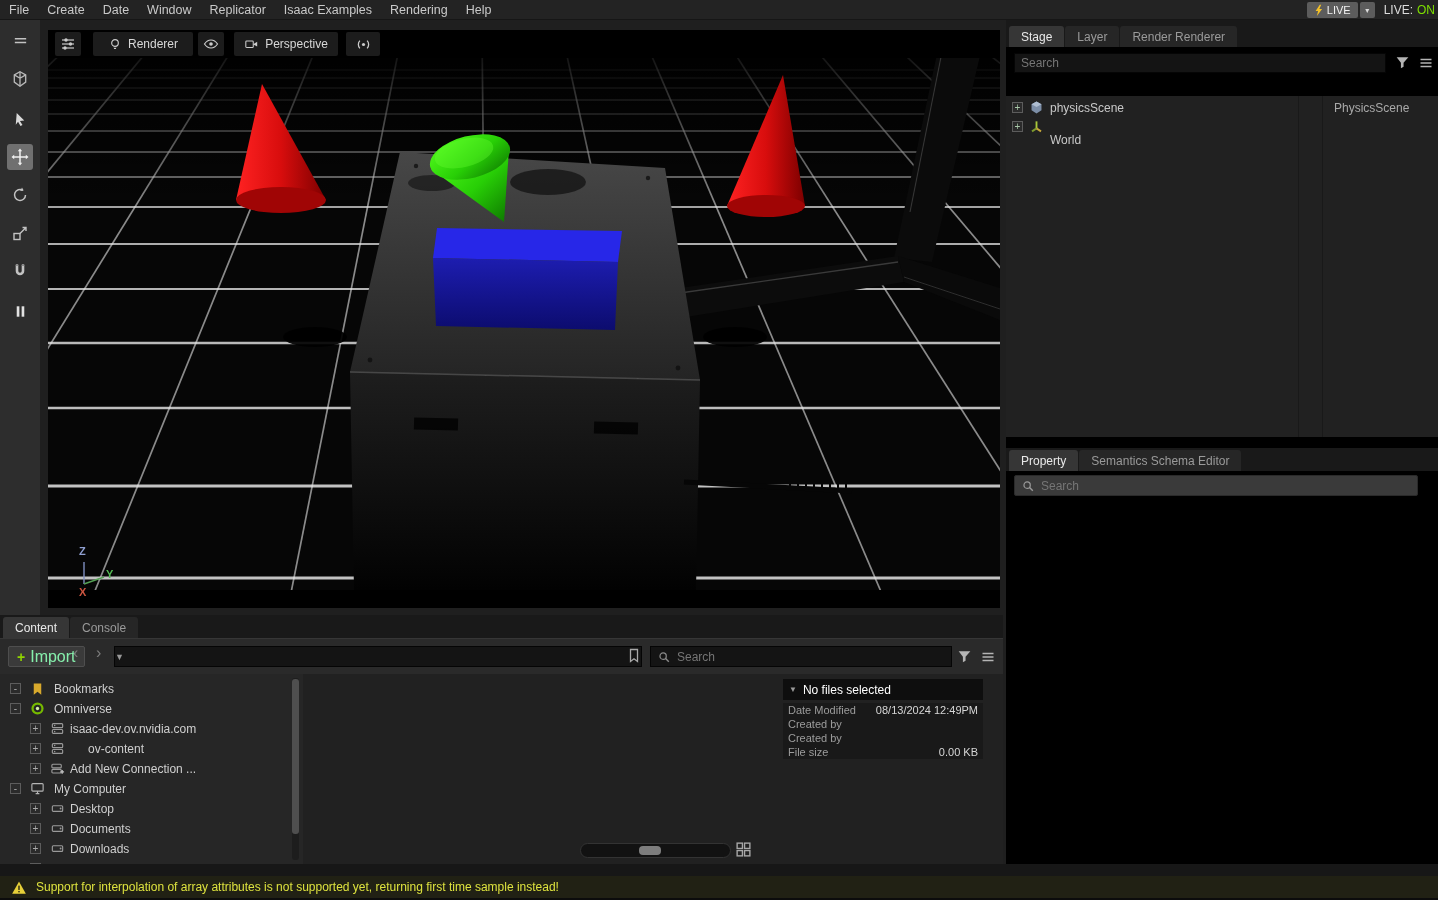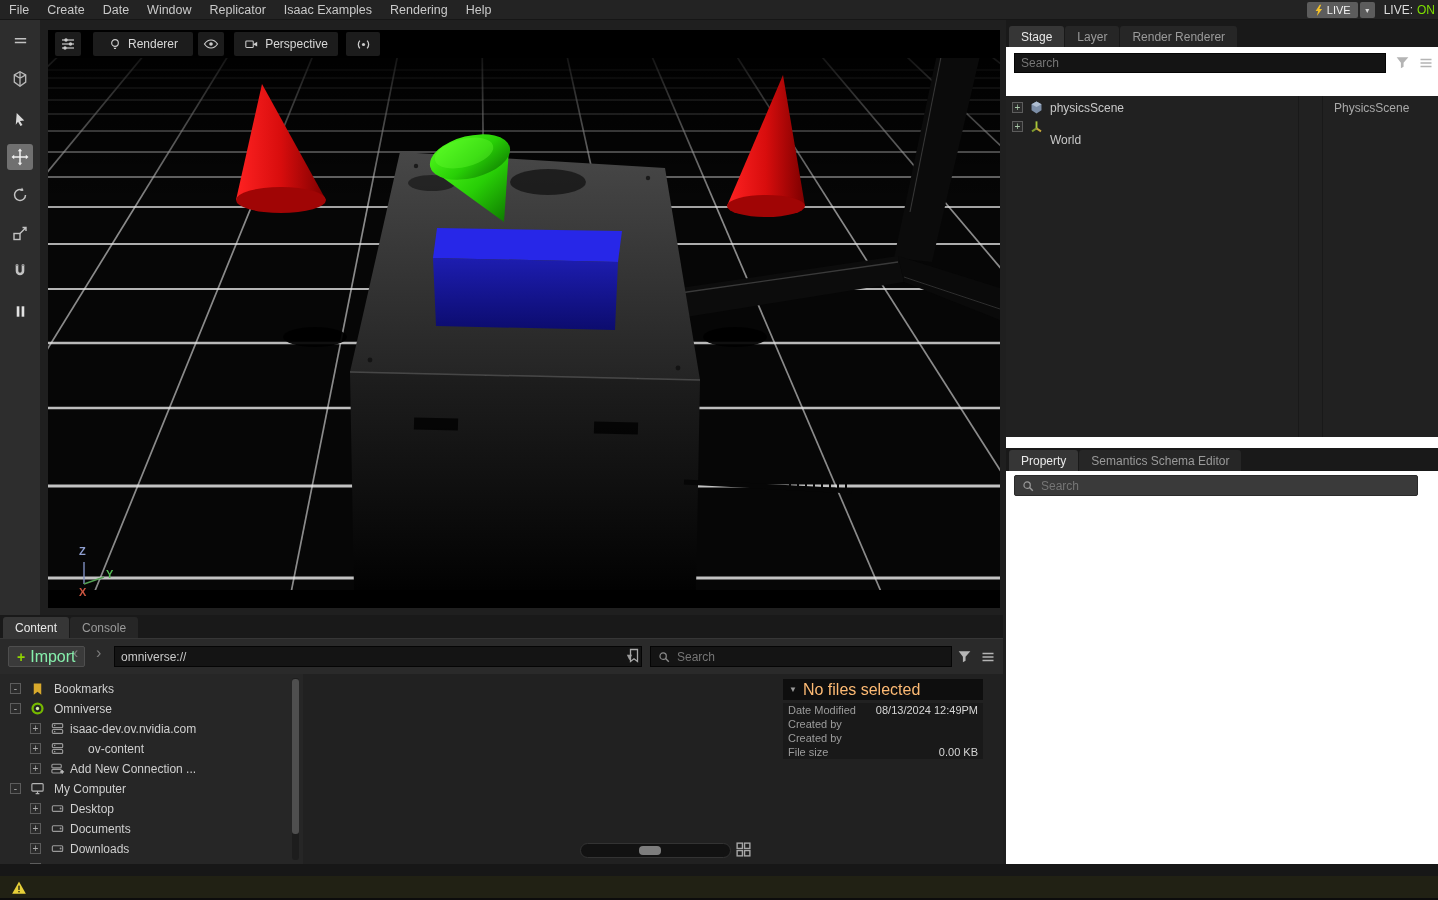--- a/index.html
+++ b/index.html
@@ -22,21 +22,21 @@
 
 #viewport{position:absolute;left:48px;top:30px;width:952px;height:578px;background:#000;overflow:hidden}
 .vbtn{position:absolute;top:2px;height:24px;background:rgba(30,30,30,.95);border-radius:2px;display:flex;align-items:center;justify-content:center;color:#d8d8d8;font-size:12px;gap:6px;padding:0 8px}
 .axlbl{position:absolute;font-size:11px;font-weight:bold}
 
 .tabbar{display:flex;align-items:flex-end;background:#191919;padding-left:3px}
 .tab{height:21px;display:flex;align-items:center;padding:0 12px;font-size:12px;border-radius:3px 3px 0 0;background:#262626;color:#9a9a9a;margin-right:1px;white-space:nowrap}
 .tab.active{background:#363636;color:#e9e9e9}
 .darkinput{background:#141414;border:1px solid #050505;color:#c0c0c0;font-size:12px;padding:0 6px}
 .darkinput::placeholder{color:#767676}
-#right-panel{position:absolute;left:1006px;top:20px;width:432px;height:845px;background:#ffffff}
+#right-panel{position:absolute;left:1006px;top:20px;width:432px;height:845px;background:#000000}
 .colhdr{position:absolute;left:0;top:61px;width:432px;height:15px;background:#2b2b2b;font-size:10.5px;color:#b8b8b8}
 .srow{position:absolute;left:0;width:432px;height:19px;font-size:12px;color:#c8c8c8}
 .exp{position:absolute;width:11px;height:11px;border:1px solid #5c5c5c;background:#2b2b2b;color:#a8c8a8;font-size:10px;line-height:9px;text-align:center;top:4px}
 .ic16{position:absolute;top:2px;width:16px;height:16px}
 
 #content-panel{position:absolute;left:0;top:615px;width:1003px;height:249px;background:#202020}
 #content-toolbar{position:absolute;left:0;top:23px;width:1003px;height:36px;background:#2a2a2a;border-top:1px solid #363636}
 .crow{position:absolute;left:0;width:100%;height:20px;font-size:12px;color:#cfcfcf}
 .crow .lab{position:absolute;top:3px;white-space:nowrap}
 .crow .exp{background:#2b2b2b;color:#a8a8a8}
@@ -376,21 +376,20 @@
       </div>
   </div>
   <div id="content-toolbar">
     <div style="position:absolute;left:8px;top:7px;height:21px;background:#3a3a3a;border:1px solid #4e4e4e;border-radius:2px;display:flex;align-items:center;gap:5px;padding:0 8px">
       <span style="color:#8fd400;font-weight:bold;font-size:14px;line-height:14px">+</span>
       <span style="font-size:16px;color:#86efac">Import</span>
     </div>
     <span style="position:absolute;left:73px;top:5px;font-size:16px;color:#7c7c7c">‹</span>
     <span style="position:absolute;left:96px;top:5px;font-size:16px;color:#7c7c7c">›</span>
     <div style="position:absolute;left:114px;top:7px;width:528px;height:21px;background:#141414;border:1px solid #050505;display:flex;align-items:center">
-      <input class="darkinput" style="flex: 1 1 0%; height: 19px; border: none; background: transparent; color: rgb(200, 200, 200);" value="omniverse://">
       <span style="color:#999;font-size:9px;padding-right:7px">▼</span>
     </div>
     <div style="position:absolute;left:626px;top:8px">
       <svg width="16" height="17" viewBox="0 0 16 16">
           <path d="M4.5 2h7v12l-3.5-2.7L4.5 14z" fill="none" stroke="#a8a8a8" stroke-width="1.3"></path>
         </svg>
     </div>
     <div style="position:absolute;left:650px;top:7px;width:302px;height:21px;background:#141414;border:1px solid #050505;display:flex;align-items:center;gap:6px;padding:0 6px">
       <svg width="14" height="14" viewBox="0 0 16 16">
           <circle cx="7" cy="7" r="3.6" fill="none" stroke="#8a8a8a" stroke-width="1.4"></circle>
@@ -523,21 +522,21 @@
           <rect x="9" y="2" width="5" height="5"></rect>
           <rect x="2" y="9" width="5" height="5"></rect>
           <rect x="9" y="9" width="5" height="5"></rect>
         </svg>
     </div>
   </div>
 
   <div style="position:absolute;left:781px;top:59px;width:222px;height:190px;background:#212121">
     <div style="position:absolute;left:2px;top:5px;width:200px;height:21px;background:#0e0e0e;display:flex;align-items:center;gap:6px;padding:0 6px">
       <span style="font-size:8px;color:#999">▼</span>
-      <span style="font-size:16px;color:#fdba74">No files selected</span>
+      <span style="font-size:12px;color:#ffffff">No files selected</span>
     </div>
     <div class="drow" style="top:29px">
       <span>Date Modified</span>
       <span class="val">08/13/2024 12:49PM</span>
     </div>
     <div class="drow" style="top:43px">
       <span>Created by</span>
       <span class="val"></span>
     </div>
     <div class="drow" style="top:57px">
@@ -551,14 +550,15 @@
   </div>
 </div>
 
 <div id="bottom-strip"></div>
 <div id="statusbar">
   <svg width="16" height="15" viewBox="0 0 16 16">
       <path d="M8 1.6L15.3 14.6H0.7z" fill="#e6cf39"></path>
       <rect x="7.25" y="6" width="1.5" height="4.6" fill="#262612"></rect>
       <rect x="7.25" y="11.7" width="1.5" height="1.5" fill="#262612"></rect>
     </svg>
+  <span class="msg">Support for interpolation of array attributes is not supported yet, returning first time sample instead!</span>
 </div>
 <div id="bottom-edge"></div>
 
 </body></html>

